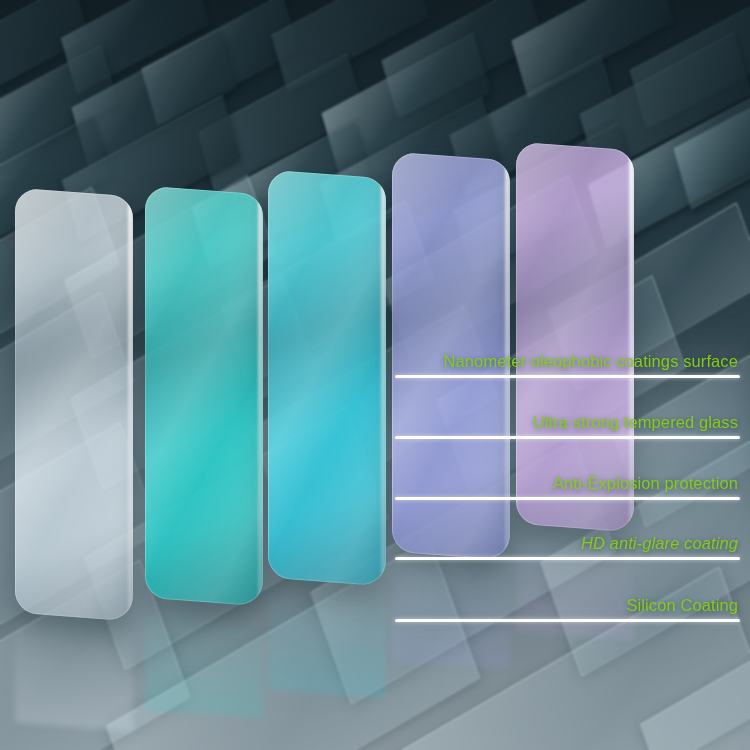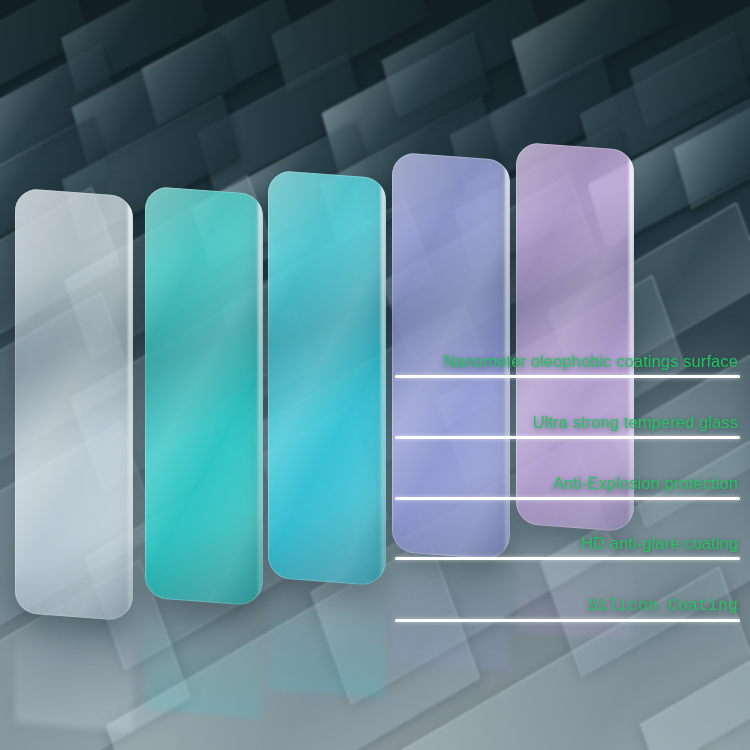--- a/index.html
+++ b/index.html
@@ -163,40 +163,40 @@
     background:linear-gradient(0deg, rgba(150,158,226,0), rgba(150,158,226,.7)); }
   #refl-5 { left:516px; top:528px; width:118px; height:108px;
     background:linear-gradient(0deg, rgba(192,164,224,0), rgba(192,164,224,.65)); }
 
   
   .callouts { position:absolute; inset:0; }
   .callout { position:absolute; right:10px; width:345px; }
   .callout .ctext {
     display:block;
     text-align:right;
-    color:#22c55e;
+    color:#84cc16;
     font-size:16.5px;
     letter-spacing:.1px;
     padding-right:2px;
     padding-bottom:4px;
     text-shadow:0 1px 5px rgba(24,42,52,.55);
     white-space:nowrap;
   }
   .callout .cline {
     display:block;
     height:2.5px;
     background:#ffffff;
     box-shadow:0 0 4px rgba(255,255,255,.55);
     border-radius:2px;
   }
   #callout-1 { top:352px; }
   #callout-2 { top:413px; }
   #callout-3 { top:474px; }
-  #callout-4 { top:534px; }
-  #callout-5 { top:596px;font-family:Liberation Mono, monospace; }
+  #callout-4 { top:534px;font-style:italic; }
+  #callout-5 { top:596px; }
 </style>
 </head>
 <body>
 
 <div id="stage">
 
   <div class="bg-base"></div>
 
   <div class="slabs">
 

